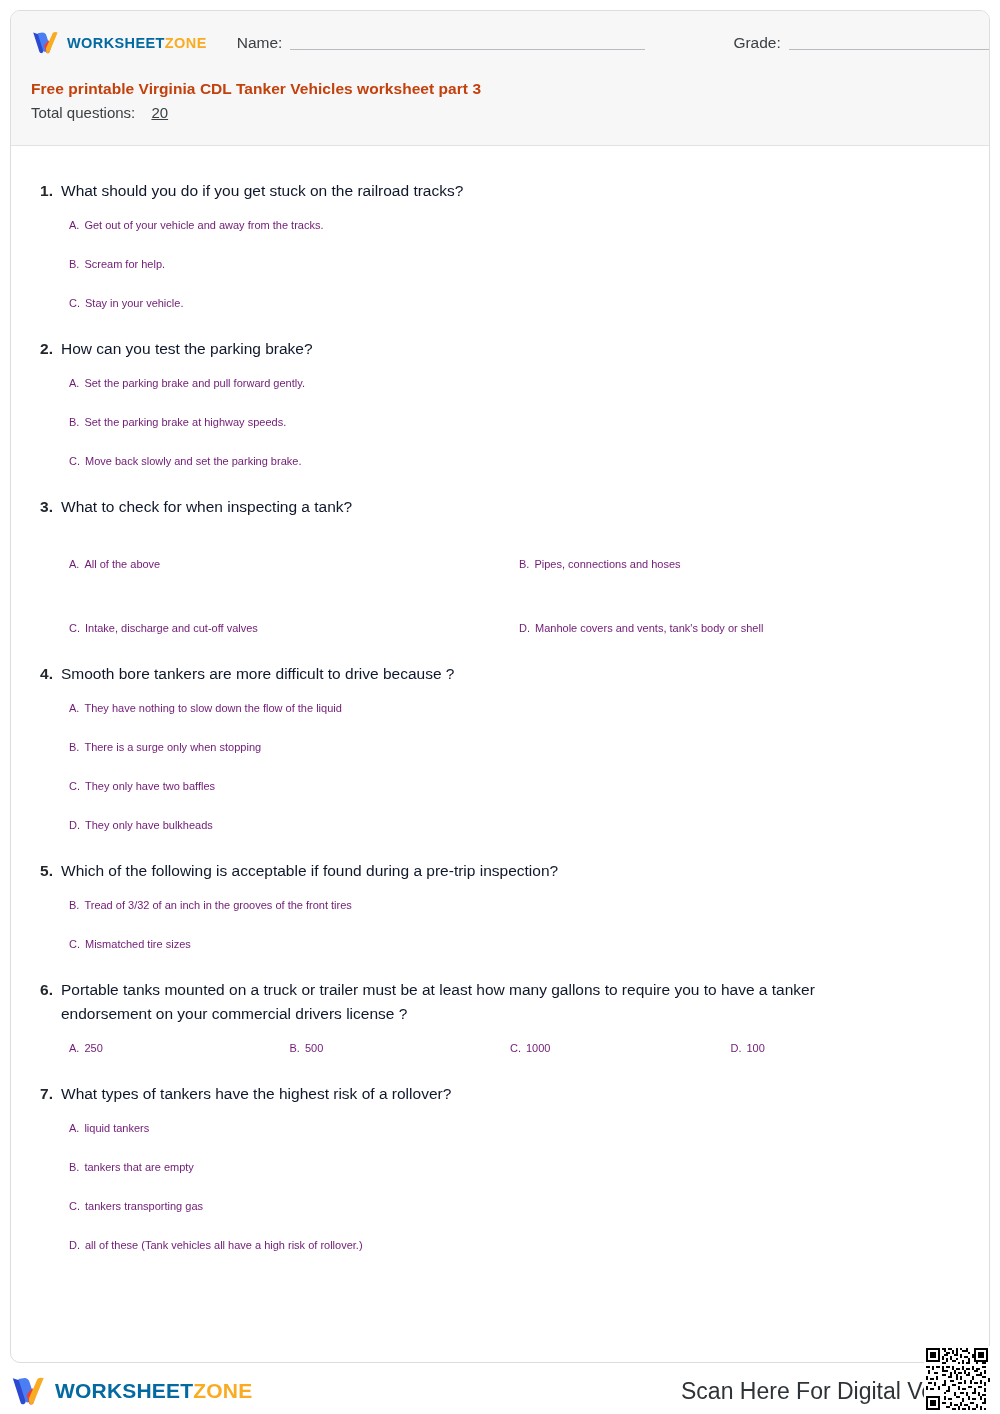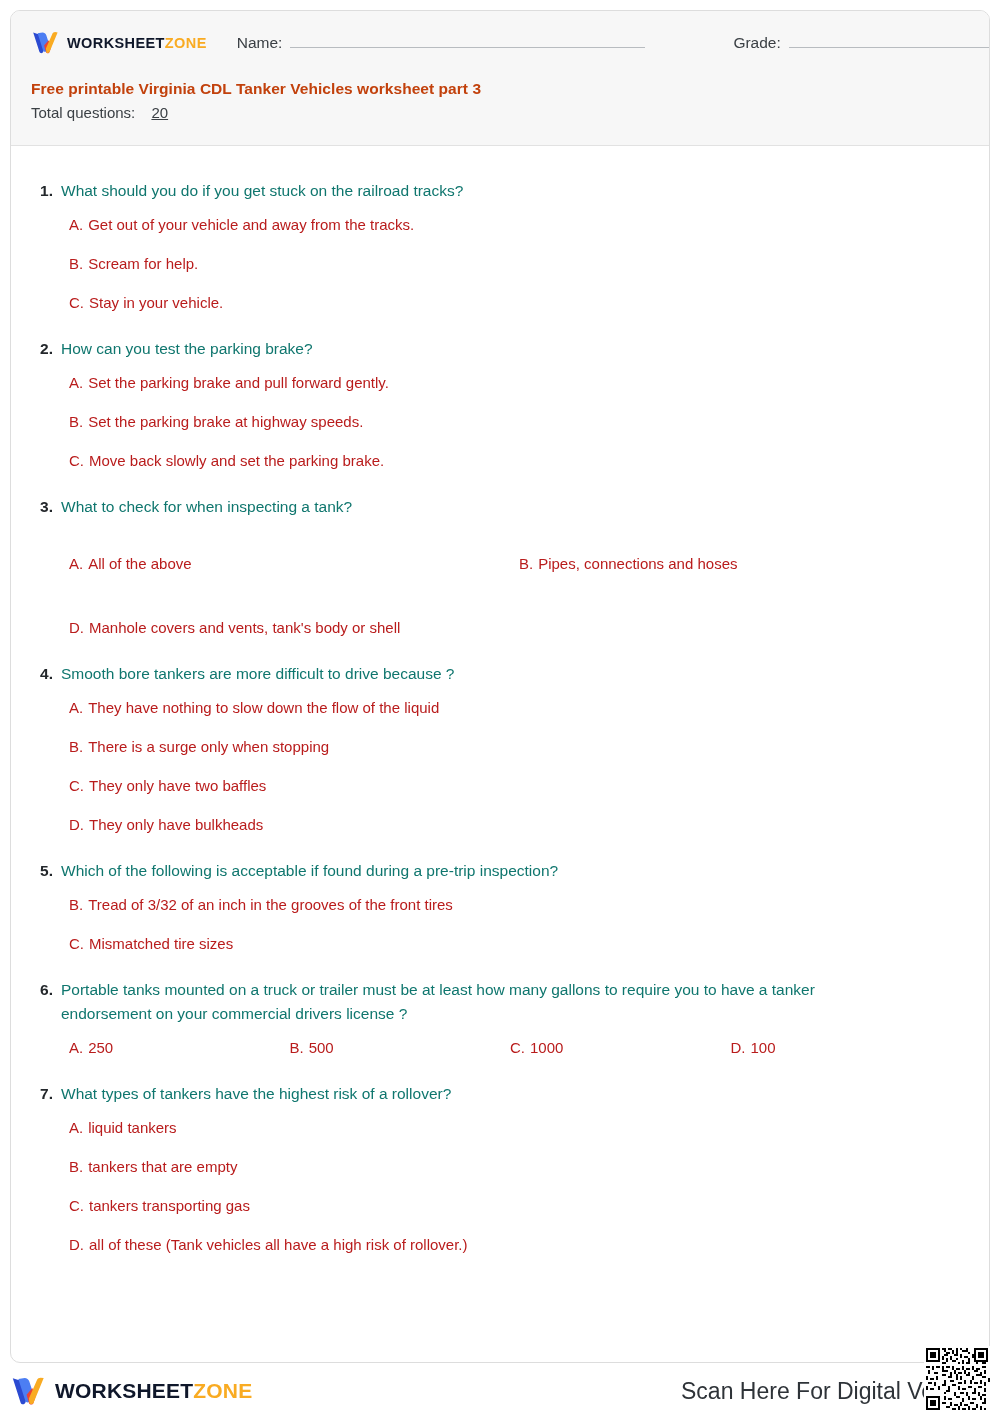--- a/index.html
+++ b/index.html
@@ -44,32 +44,32 @@
   
   .logo { display: flex; align-items: center; height: 26px; }
   .logo-mark { width: 30px; height: 24px; display:block; }
   .logo-text {
     font-size: 14.5px;
     font-weight: bold;
     letter-spacing: 0.4px;
     margin-left: 6px;
     white-space: nowrap;
   }
-  .logo-text .w { color: #0f172a; }
+  .logo-text .w { color: #0369a1; }
   .logo-text .z { color: #f9ab22; }
 
   .header-sep {
     width: 1px; height: 20px;
     background: #cfcfcf;
     margin: 0 16px 0 14px;
   }
 
   .field {
     display: flex;
-    align-items: flex-start;
+    align-items: center;
     white-space: nowrap;
   }
   .field-label {
     font-size: 15.5px;
     color: #3b4045;
   }
   .field-line {
     display: inline-block;
     border-bottom: 1px solid #b8bcc0;
     height: 14px;
@@ -110,39 +110,39 @@
     font-weight: bold;
     color: #23272b;
     width: 30px;
     flex: 0 0 30px;
     text-align: right;
     padding-right: 8px;
     line-height: 24px;
   }
   .q-text {
     font-size: 15.5px;
-    color: #0f766e;
+    color: #0f172a;
     line-height: 24px;
     flex: 1 1 auto;
     padding-right: 68px;
   }
 
   .answers {
     margin-top: 11px;
     padding-left: 38px;
   }
   .answers.cols-1 .ans { display: block; }
   .answers.cols-2 { display: flex; flex-wrap: wrap; }
   .answers.cols-2 .ans { width: 50%; margin-top: 23px; }
   .answers.cols-4 { display: flex; flex-wrap: wrap; }
   .answers.cols-4 .ans { width: 24.5%; }
 
   .ans {
-    font-size: 15px;
-    color: #b91c1c;
+    font-size: 11px;
+    color: #701a75;
     line-height: 22px;
     margin-bottom: 17px;
     white-space: nowrap;
   }
   .ans:last-child { margin-bottom: 0; }
   .answers.cols-2 .ans { margin-bottom: 19px; }
   .answers.cols-2 .ans:nth-last-child(-n+2) { margin-bottom: 0; }
   .answers.cols-4 .ans { margin-bottom: 0; }
 
   .ans-letter { margin-right: 5px; }
@@ -240,20 +240,21 @@
         </div>
       </div>
       <div class="question">
         <div class="q-head">
           <span class="q-num">3.</span>
           <span class="q-text">What to check for when inspecting a tank?</span>
         </div>
         <div class="answers cols-2">
           <div class="ans"><span class="ans-letter">A.</span><span>All of the above</span></div>
           <div class="ans"><span class="ans-letter">B.</span><span>Pipes, connections and hoses</span></div>
+          <div class="ans"><span class="ans-letter">C.</span><span>Intake, discharge and cut-off valves</span></div>
           <div class="ans"><span class="ans-letter">D.</span><span>Manhole covers and vents, tank's body or shell</span></div>
         </div>
       </div>
       <div class="question">
         <div class="q-head">
           <span class="q-num">4.</span>
           <span class="q-text">Smooth bore tankers are more difficult to drive because ?</span>
         </div>
         <div class="answers cols-1">
           <div class="ans"><span class="ans-letter">A.</span><span>They have nothing to slow down the flow of the liquid</span></div>

